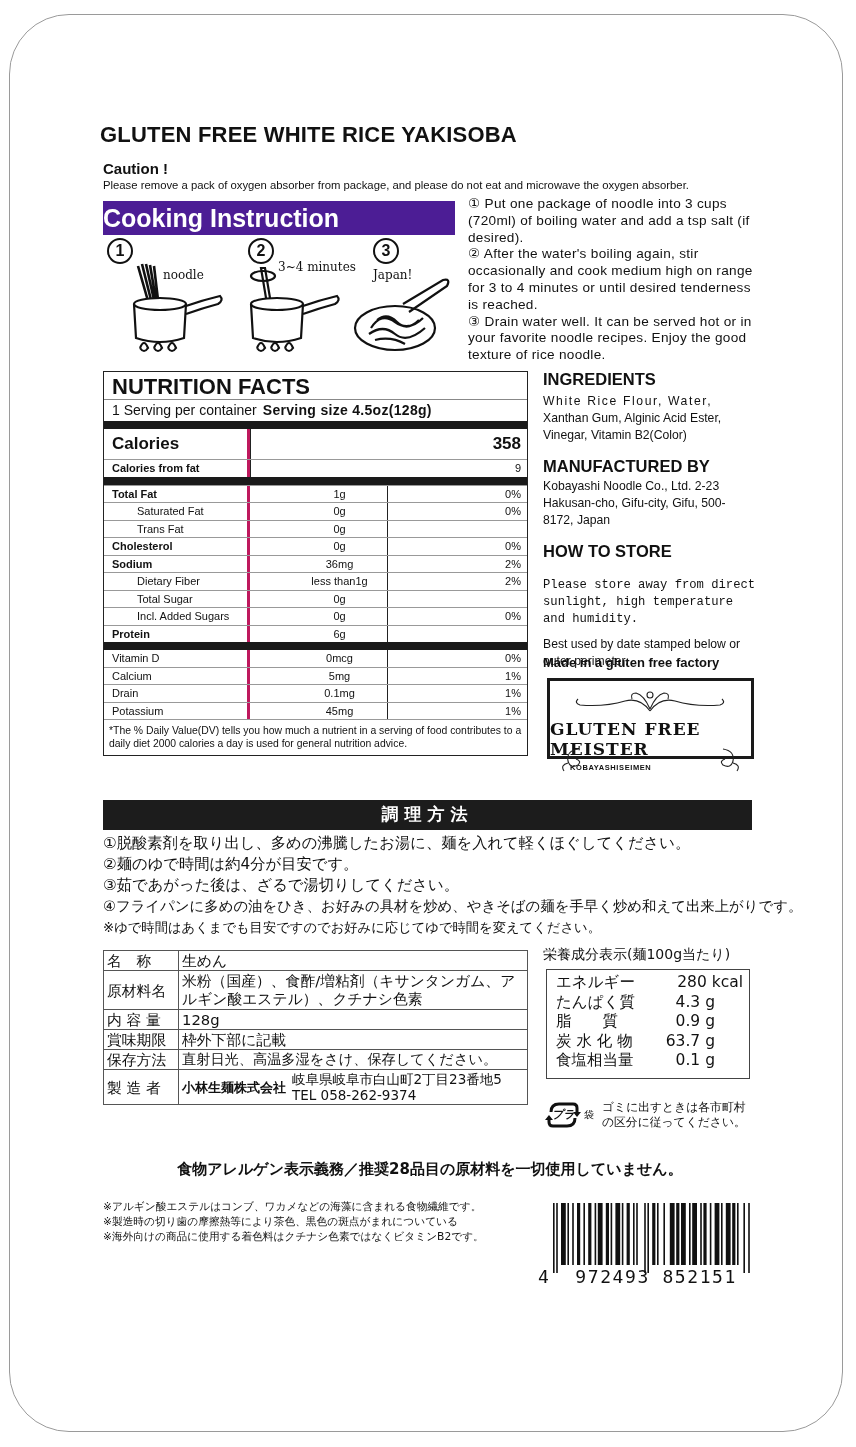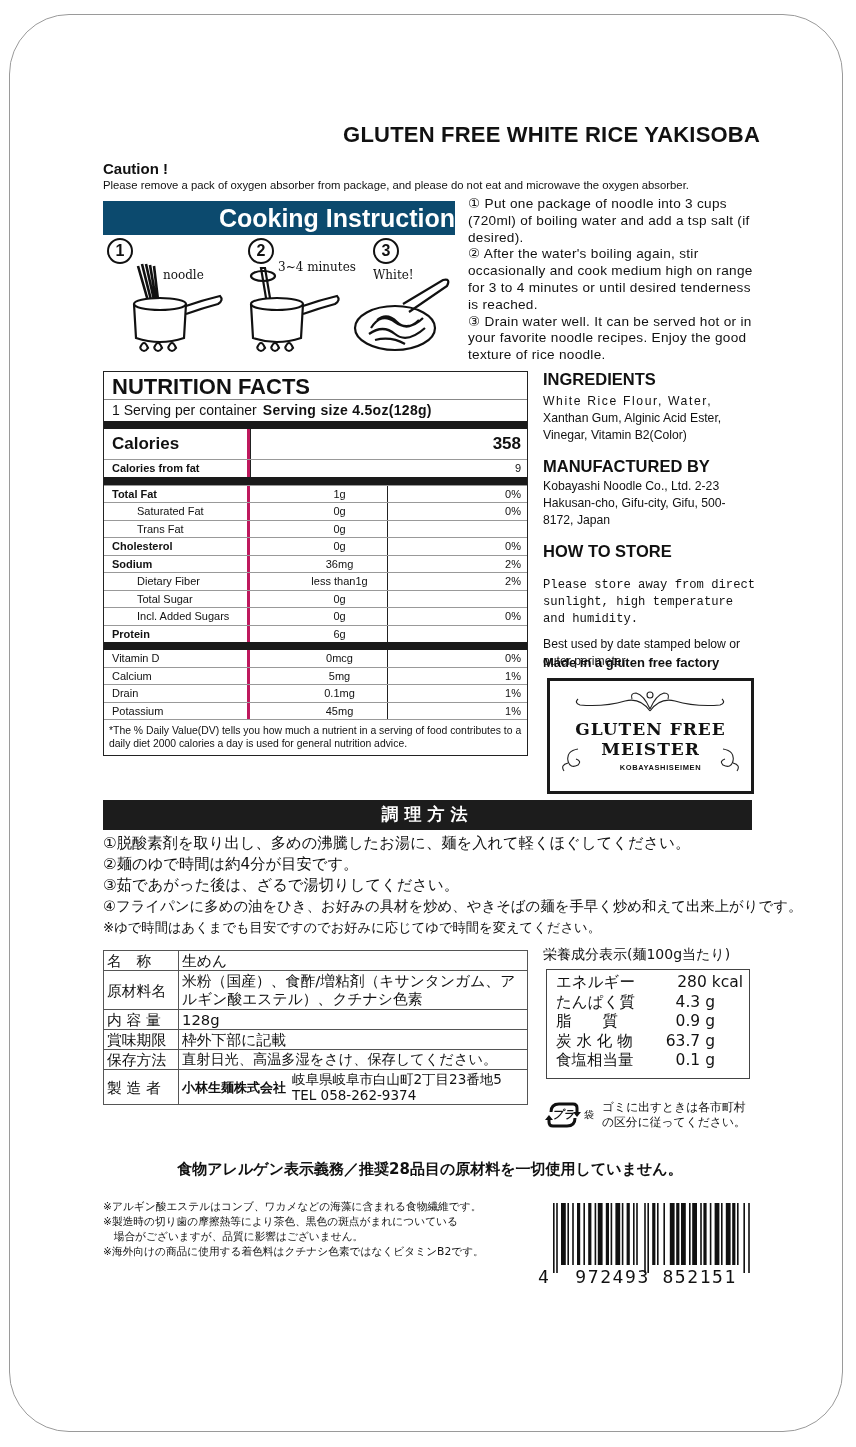--- a/index.html
+++ b/index.html
@@ -1,22 +1,22 @@
 <!DOCTYPE html>
 <html><head>
 <meta charset="utf-8">
 <style>
   html,body{margin:0;padding:0;background:#fff;}
   body{width:856px;height:1447px;position:relative;font-family:"Liberation Sans","DejaVu Sans",sans-serif;color:#111;overflow:hidden;}
   .frame{position:absolute;left:9px;top:14px;width:834px;height:1418px;border:1px solid #9a9a9a;border-radius:60px;box-sizing:border-box;}
   .abs{position:absolute;}
-  .title{left:100px;width:660px;top:122px;text-align:right;font-size:22px;font-weight:bold;letter-spacing:0.2px;}
+  .title{left:100px;width:660px;top:122px;text-align:left;font-size:22px;font-weight:bold;letter-spacing:0.2px;}
   .caution-h{left:103px;top:160px;font-size:15px;font-weight:bold;}
   .caution-t{left:103px;top:179px;font-size:11.3px;white-space:nowrap;}
-  .ci-bar{left:103px;top:201px;width:352px;height:34px;background:#0c4a6e;color:#fff;font-size:25px;font-weight:bold;text-align:right;line-height:34px;}
+  .ci-bar{left:103px;top:201px;width:352px;height:34px;background:#4c1d95;color:#fff;font-size:25px;font-weight:bold;text-align:left;line-height:34px;}
   .steps{left:103px;top:238px;width:355px;height:125px;}
   .step-num{position:absolute;width:22px;height:22px;border:2px solid #111;border-radius:50%;font-weight:bold;font-size:16px;text-align:center;line-height:22px;}
   .step-lbl{position:absolute;font-family:"DejaVu Serif","Liberation Serif",serif;font-size:12px;}
   .instr{left:468px;top:196px;width:290px;font-size:13.6px;line-height:16.8px;letter-spacing:0.3px;}
   .instr p{margin:0;}
   
   .nf{left:103px;top:371px;width:425px;border:1.5px solid #222;box-sizing:border-box;font-size:11px;}
   .nf-title{font-size:22px;font-weight:bold;padding:3px 8px 0 8px;line-height:24px;}
   .nf-serv{border-top:1px solid #888;padding:1px 8px 2px 8px;font-size:14px;line-height:18px;white-space:nowrap;}
   .nf-serv b{margin-left:6px;letter-spacing:0.3px;}
@@ -33,21 +33,21 @@
   .valcell{display:inline-block;width:100%;text-align:center;padding-left:42px;box-sizing:border-box;}
   .b{font-weight:bold;}
   .ind{padding-left:33px !important;}
   .nf-foot{border-top:1px solid #999;padding:4px 5px 5px 5px;font-size:10.4px;line-height:13px;}
   
   .rc{left:543px;top:370px;width:215px;}
   .rc h3{margin:0;font-size:16.5px;font-weight:bold;line-height:19px;}
   .rc p{margin:2px 0 0 0;font-size:12.2px;line-height:17px;}
   .spaced{letter-spacing:1.6px;}
   .made{left:543px;top:655px;font-size:13px;font-weight:bold;}
-  .logo{left:547px;top:678px;width:207px;height:116px;border:3px solid #1a1a1a;box-sizing:border-box;text-align:center;}
+  .logo{left:547px;top:678px;width:207px;height:81px;border:3px solid #1a1a1a;box-sizing:border-box;text-align:left;}
   .logo .l1{font-family:"DejaVu Serif","Liberation Serif",serif;font-weight:bold;font-size:17px;letter-spacing:1px;position:absolute;left:0;right:0;top:38px;}
   .logo .l2{font-family:"DejaVu Serif","Liberation Serif",serif;font-weight:bold;font-size:17px;letter-spacing:1px;position:absolute;left:0;right:0;top:58px;}
   .logo .l3{font-size:7.5px;font-weight:bold;letter-spacing:0.6px;position:absolute;left:0;right:0;top:82px;margin-left:20px;}
   
   .jp-bar{left:103px;top:800px;width:649px;height:30px;background:#1c1c1c;color:#fff;font-size:17px;font-weight:bold;text-align:center;line-height:30px;letter-spacing:6px;}
   .jp-steps{left:103px;top:833px;width:655px;font-size:15.3px;line-height:21px;white-space:nowrap;font-family:"DejaVu Sans",sans-serif;}
   .jp-steps .note{font-size:13.3px;}
   .jp-steps p{margin:0;}
   .jpt{left:103px;top:950px;width:425px;border:1.5px solid #444;border-collapse:collapse;font-family:"DejaVu Sans",sans-serif;font-size:14.8px;}
   .jpt td{border:1px solid #555;padding:0 3px;line-height:19px;vertical-align:middle;}
@@ -96,21 +96,21 @@
       <ellipse cx="20" cy="20" rx="12" ry="5"></ellipse>
       <path d="M18 12 L24 48 L28 48 L22 12 Z"></path>
       <ellipse cx="34" cy="48" rx="26" ry="6" fill="#fff"></ellipse>
       <path d="M8 48 L10 82 Q34 90 58 82 L60 48"></path>
       <path d="M60 50 Q77 44 94 40 Q98 44 92 48 Q77 52 60 58"></path>
       <path d="M14 92 q4 -10 8 0 q-4 6 -8 0 M28 92 q4 -10 8 0 q-4 6 -8 0 M42 92 q4 -10 8 0 q-4 6 -8 0"></path>
     </g>
   </svg>
 
   <div class="step-num" style="left:270px;top:0;">3</div>
-  <div class="step-lbl" style="left:270px;top:30px;">White!</div>
+  <div class="step-lbl" style="left:270px;top:30px;">Japan!</div>
   <svg style="position:absolute;left:250px;top:36px;" width="105" height="85" viewBox="0 0 105 85">
     <g stroke="#111" stroke-width="2.2" fill="none">
       <ellipse cx="42" cy="54" rx="40" ry="22"></ellipse>
       <path d="M18 54 q10 -16 24 -6 q14 10 28 -4 M16 60 q14 -10 26 0 q12 10 30 -6 M24 46 q10 -8 20 2 q10 10 22 -2 M22 66 q16 -4 30 4"></path>
       <path d="M50 30 L90 6 Q98 4 94 12 L56 38"></path>
     </g>
   </svg>
 </div>
 
 <div class="abs instr">
@@ -310,21 +310,20 @@
   </div>
   <span style="font-size:10px;margin-left:3px;">袋</span>
   <div class="txt"><span>ゴミに出すときは各市町村</span><br><span>の区分に従ってください。</span></div>
 </div>
 
 <div class="abs allergen">食物アレルゲン表示義務／推奨28品目の原材料を一切使用していません。</div>
 
 <div class="abs notes">
   <p>※アルギン酸エステルはコンブ、ワカメなどの海藻に含まれる食物繊維です。</p>
   <p>※製造時の切り歯の摩擦熱等により茶色、黒色の斑点がまれについている</p>
-  <p>　場合がございますが、品質に影響はございません。</p>
   <p>※海外向けの商品に使用する着色料はクチナシ色素ではなくビタミンB2です。</p>
 </div>
 
 <svg class="abs barcode" viewBox="0 0 200 70" preserveAspectRatio="none">
   <g fill="#111">
     <rect x="0" y="0" width="1.6" height="70"></rect>
       <rect x="3.2" y="0" width="1.6" height="70"></rect>
     <rect x="8" y="0" width="4.8" height="62"></rect>
       <rect x="14.4" y="0" width="1.6" height="62"></rect>
     <rect x="19.2" y="0" width="1.6" height="62"></rect>

